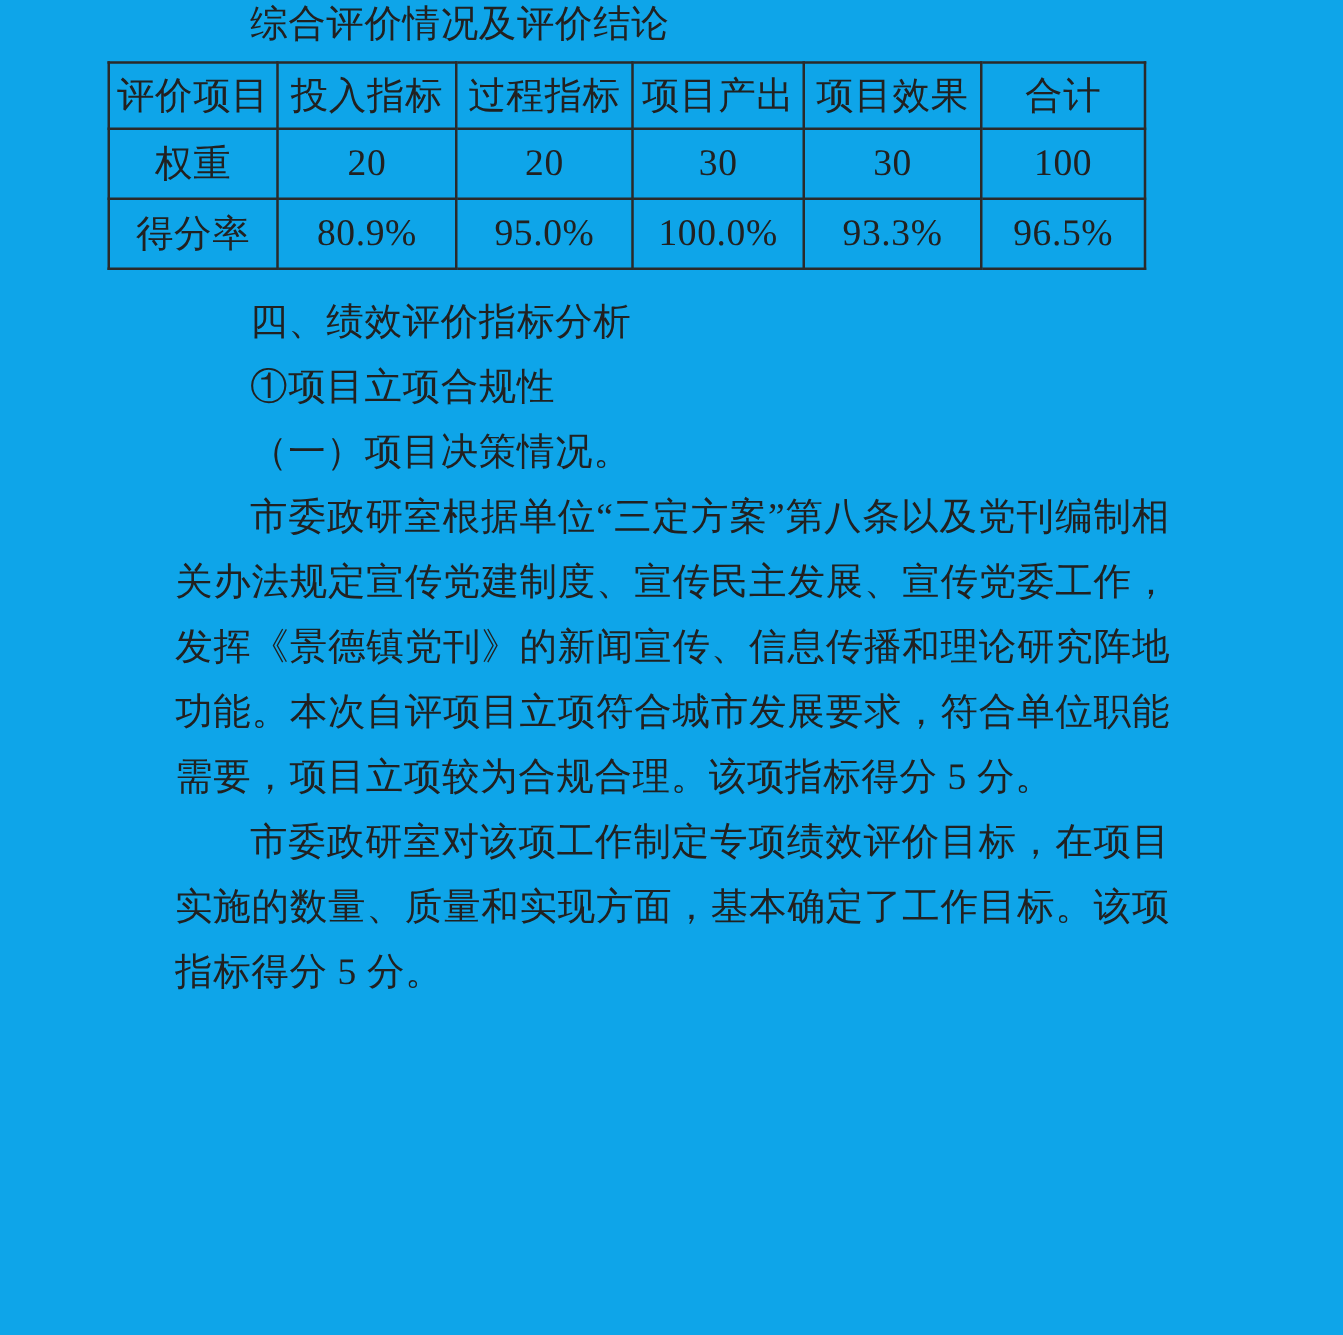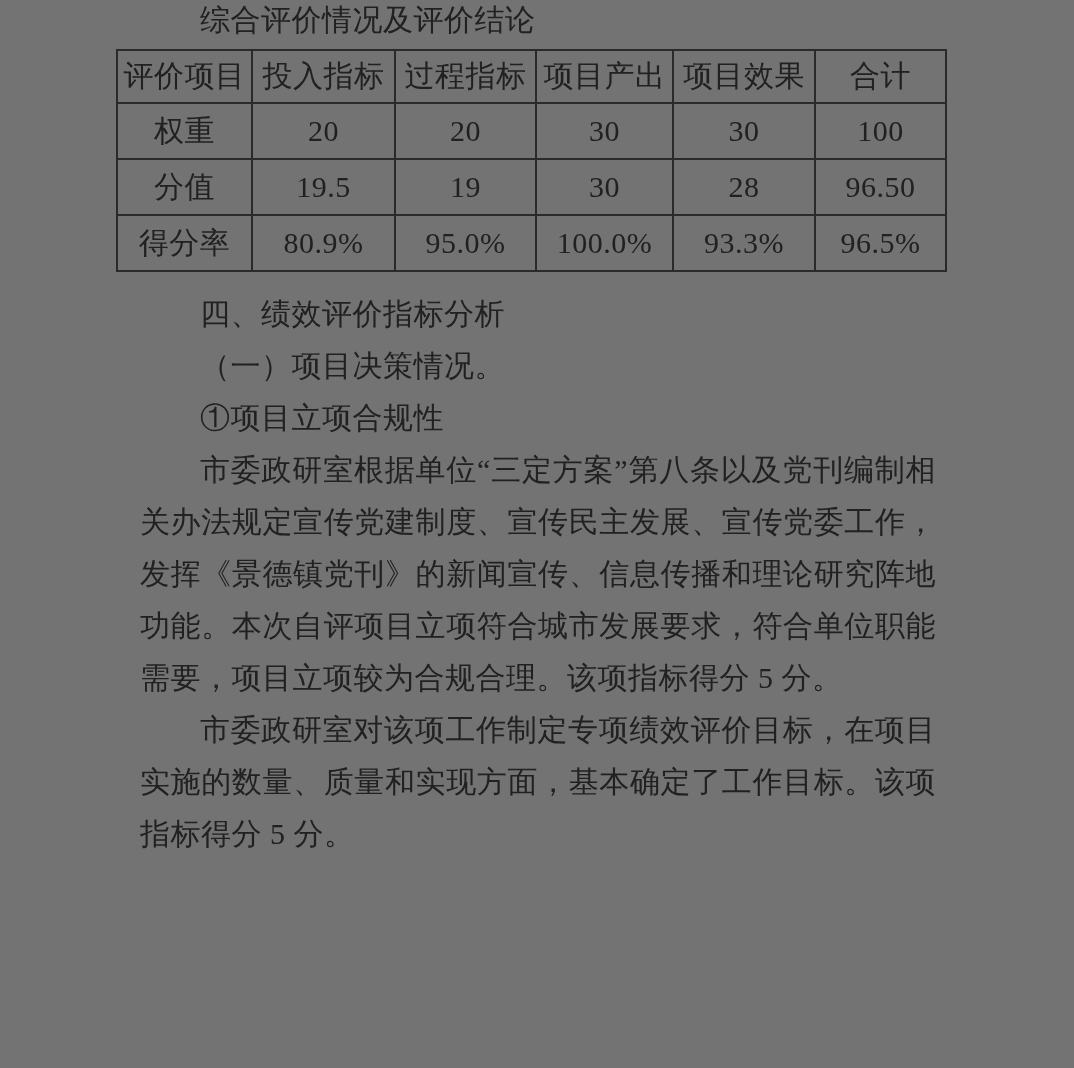--- a/index.html
+++ b/index.html
@@ -11,21 +11,21 @@
     width: 1074px;
     height: 1068px;
     overflow: hidden;
     position: relative;
     font-family: "Liberation Serif", "DejaVu Serif", serif;
     color: #212121;
   }
   .doc-page {
     position: absolute;
     inset: 0;
-    background: #737373;
+    background: #0ea5e9;
   }
   .text-col {
     margin-left: 140px;
     margin-right: 138px;   
   }
   .line, .para {
     font-size: 30px;
     line-height: 52px;
     margin: 0;
     letter-spacing: 0.5px;
@@ -38,21 +38,21 @@
     text-indent: 2em;
     text-align: justify;
   }
   .first-block {
     margin-top: -6px;
   }
   table.score-table {
     border-collapse: collapse;
     table-layout: fixed;
     width: 829px;
-    margin: 3px 0 0 116px;   
+    margin: 3px 0 0 86px;   
     font-size: 30px;
     color: #212121;
   }
   table.score-table td {
     border: 2px solid #2a2a2a;
     text-align: center;
     vertical-align: middle;
     padding: 0;
     letter-spacing: 0.5px;
     overflow: hidden;
@@ -92,39 +92,31 @@
       </tr>
       <tr class="data-row">
         <td>权重</td>
         <td>20</td>
         <td>20</td>
         <td>30</td>
         <td>30</td>
         <td>100</td>
       </tr>
       <tr class="data-row">
-        <td>分值</td>
-        <td>19.5</td>
-        <td>19</td>
-        <td>30</td>
-        <td>28</td>
-        <td>96.50</td>
-      </tr>
-      <tr class="data-row">
         <td>得分率</td>
         <td>80.9%</td>
         <td>95.0%</td>
         <td>100.0%</td>
         <td>93.3%</td>
         <td>96.5%</td>
       </tr>
     </tbody>
   </table>
 
   <div class="text-col post-table">
     <p class="line">四、绩效评价指标分析</p>
+    <p class="line">①项目立项合规性</p>
     <p class="line">（一）项目决策情况。</p>
-    <p class="line">①项目立项合规性</p>
     <p class="para">市委政研室根据单位“三定方案”第八条以及党刊编制相关办法规定宣传党建制度、宣传民主发展、宣传党委工作，发挥《景德镇党刊》的新闻宣传、信息传播和理论研究阵地功能。本次自评项目立项符合城市发展要求，符合单位职能需要，项目立项较为合规合理。该项指标得分 5 分。</p>
     <p class="para">市委政研室对该项工作制定专项绩效评价目标，在项目实施的数量、质量和实现方面，基本确定了工作目标。该项指标得分 5 分。</p>
   </div>
 
 </div>
 
 </body></html>

